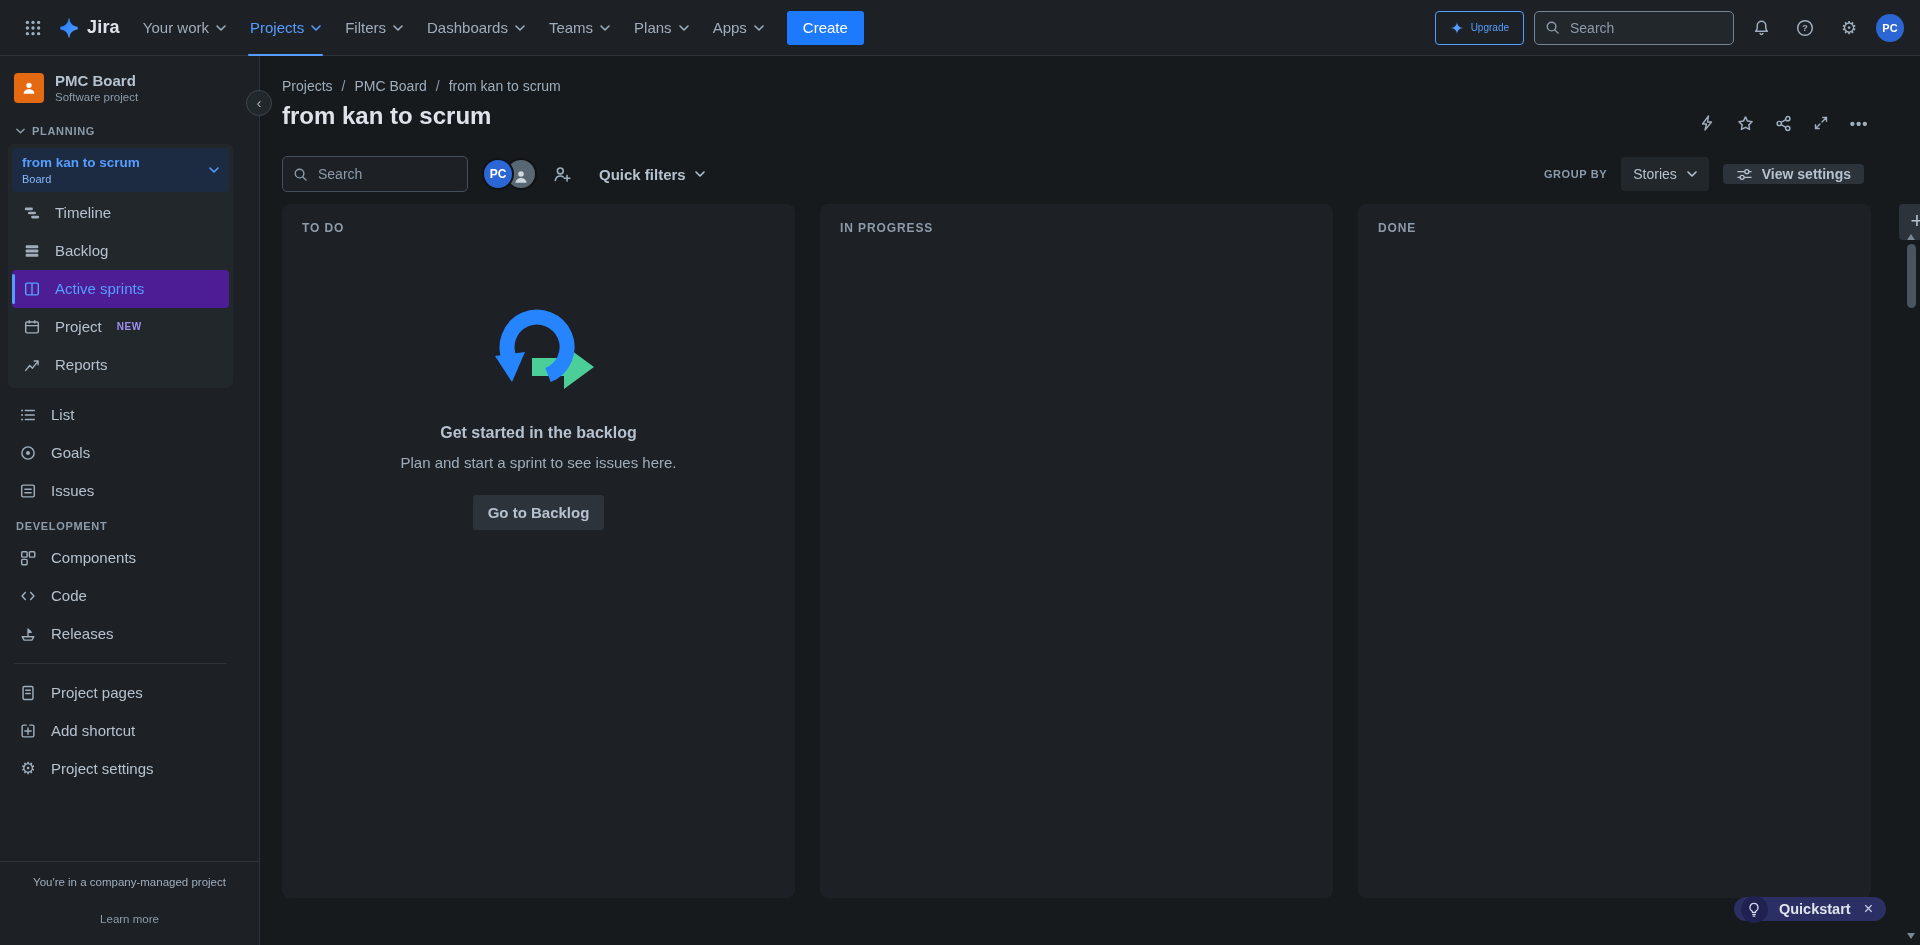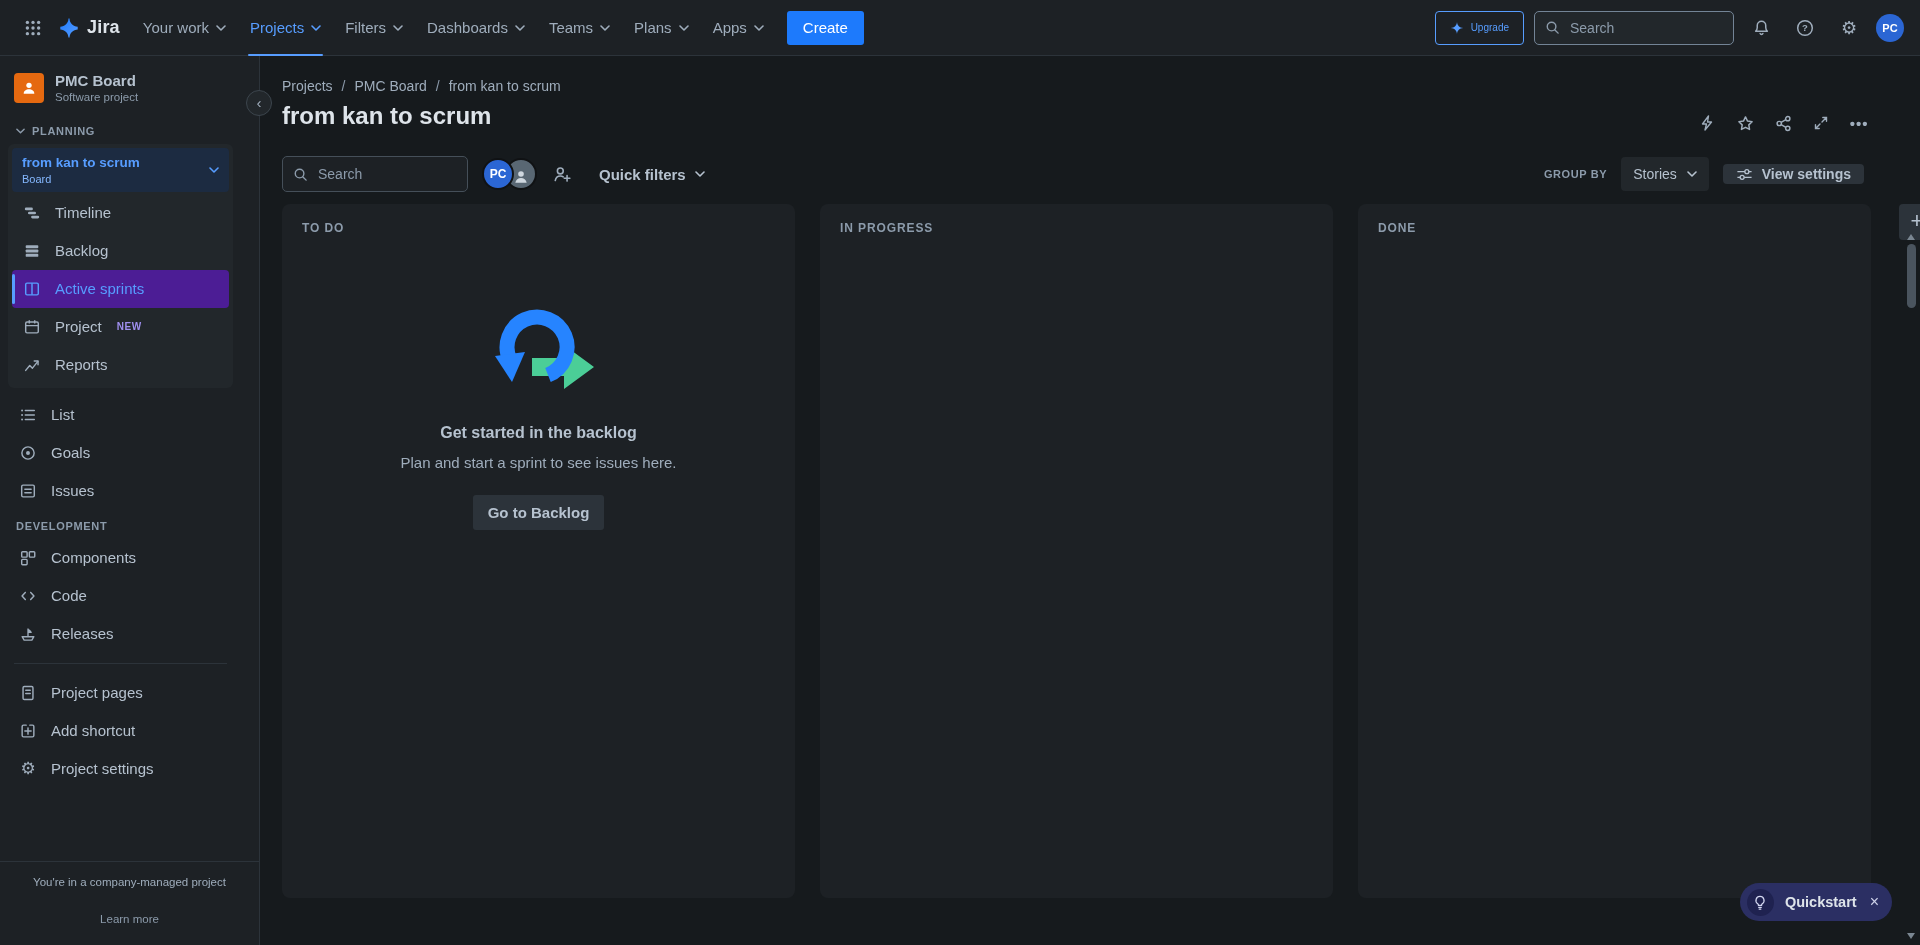--- a/index.html
+++ b/index.html
@@ -190,21 +190,21 @@
   .stroke-blue{ stroke:var(--illustration_blue,#2684ff); }
 
   .main-scrollbar{
     position:absolute; right:4px; top:178px; bottom:6px; width:10px;
     display:flex; flex-direction:column; align-items:center; gap:4px;
   }
   .main-scrollbar .thumb{ width:9px; height:64px; background:#4a545e; border-radius:5px; }
   .main-scrollbar .spacer{ flex:1; }
 
   .quickstart{
-    position:absolute; right:28px; bottom:24px; height:38px;
+    position:absolute; right:34px; bottom:24px; height:24px;
     display:flex; align-items:center; gap:11px; padding:0 13px 0 7px;
     background:var(--quickstart_bg,#2b2f63); border-radius:19px;
   }
   .qs-bulb{
     width:27px; height:27px; border-radius:50%; background:#1f2250;
     display:flex; align-items:center; justify-content:center; color:#d5d9f2;
   }
   .qs-label{ font-size:14.5px; font-weight:600; color:#dee4ea; }
   .qs-close{ background:none; border:none; color:#cfd3ea; font-size:16px; padding:0 0 1px 2px; line-height:1; }
 </style>

